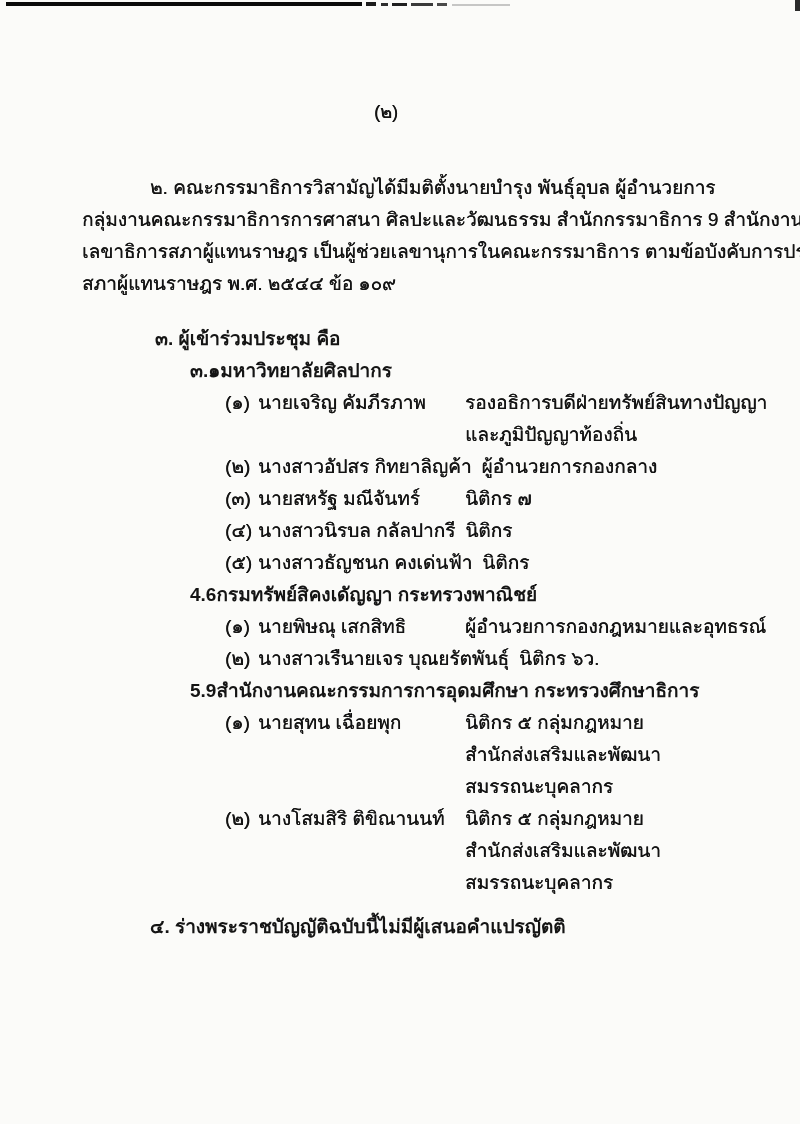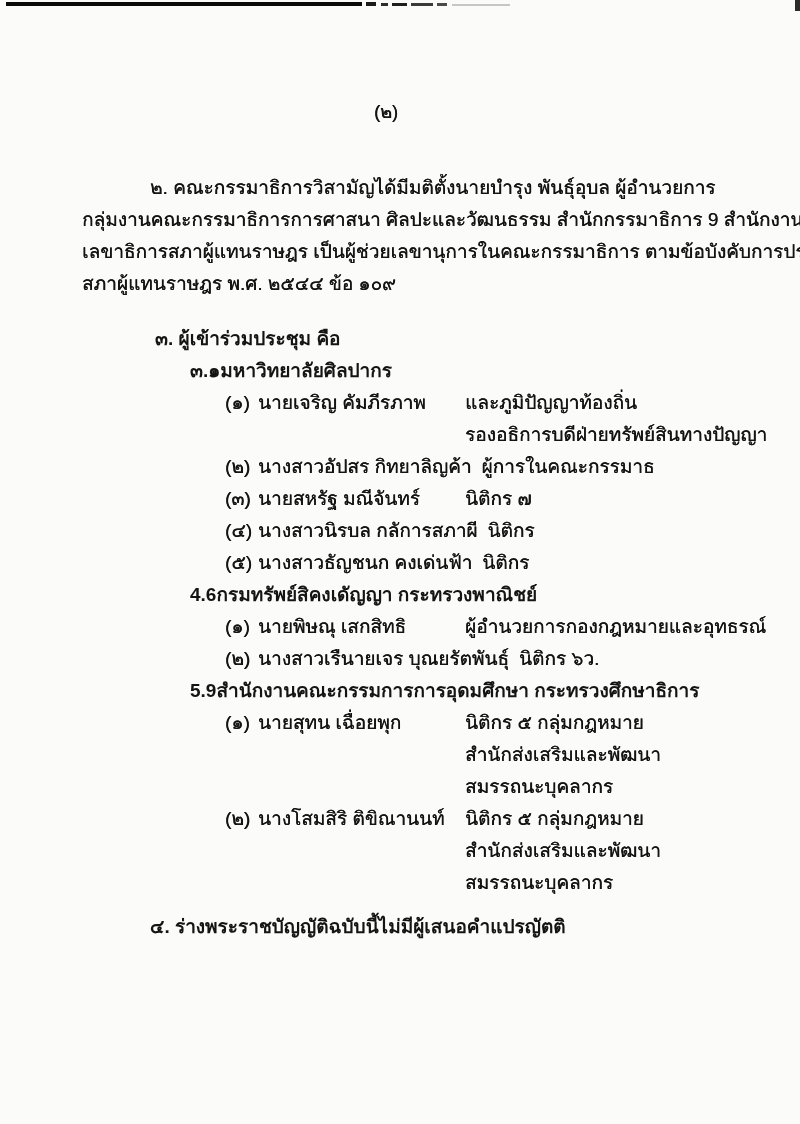--- a/index.html
+++ b/index.html
@@ -78,44 +78,44 @@
   <div class="section3-heading nowrap">๓. ผู้เข้าร่วมประชุม คือ</div>
 
   <div class="group-heading nowrap">
     <span class="g-num">๓.๑</span><span class="g-title">มหาวิทยาลัยศิลปากร</span>
   </div>
 
   <div class="entry body-text">
     <span class="num">(๑)</span>
     <span class="name">นายเจริญ คัมภีรภาพ</span>
     <span class="pos">
+      <span class="pos-line">รองอธิการบดีฝ่ายทรัพย์สินทางปัญญา</span>
       <span class="pos-line">และภูมิปัญญาท้องถิ่น</span>
-      <span class="pos-line">รองอธิการบดีฝ่ายทรัพย์สินทางปัญญา</span>
     </span>
   </div>
 
   <div class="entry body-text">
     <span class="num">(๒)</span>
     <span class="name">นางสาวอัปสร กิทยาลิญค้า</span>
     <span class="pos">
-      <span class="pos-line">ผู้การในคณะกรรมาธ</span>
+      <span class="pos-line">ผู้อำนวยการกองกลาง</span>
     </span>
   </div>
 
   <div class="entry body-text">
     <span class="num">(๓)</span>
     <span class="name">นายสหรัฐ มณีจันทร์</span>
     <span class="pos">
       <span class="pos-line">นิติกร ๗</span>
     </span>
   </div>
 
   <div class="entry body-text">
     <span class="num">(๔)</span>
-    <span class="name">นางสาวนิรบล กลัการสภาผี</span>
+    <span class="name">นางสาวนิรบล กลัลปากรี</span>
     <span class="pos">
       <span class="pos-line">นิติกร</span>
     </span>
   </div>
 
   <div class="entry body-text">
     <span class="num">(๕)</span>
     <span class="name">นางสาวธัญชนก คงเด่นฟ้า</span>
     <span class="pos">
       <span class="pos-line">นิติกร</span>

